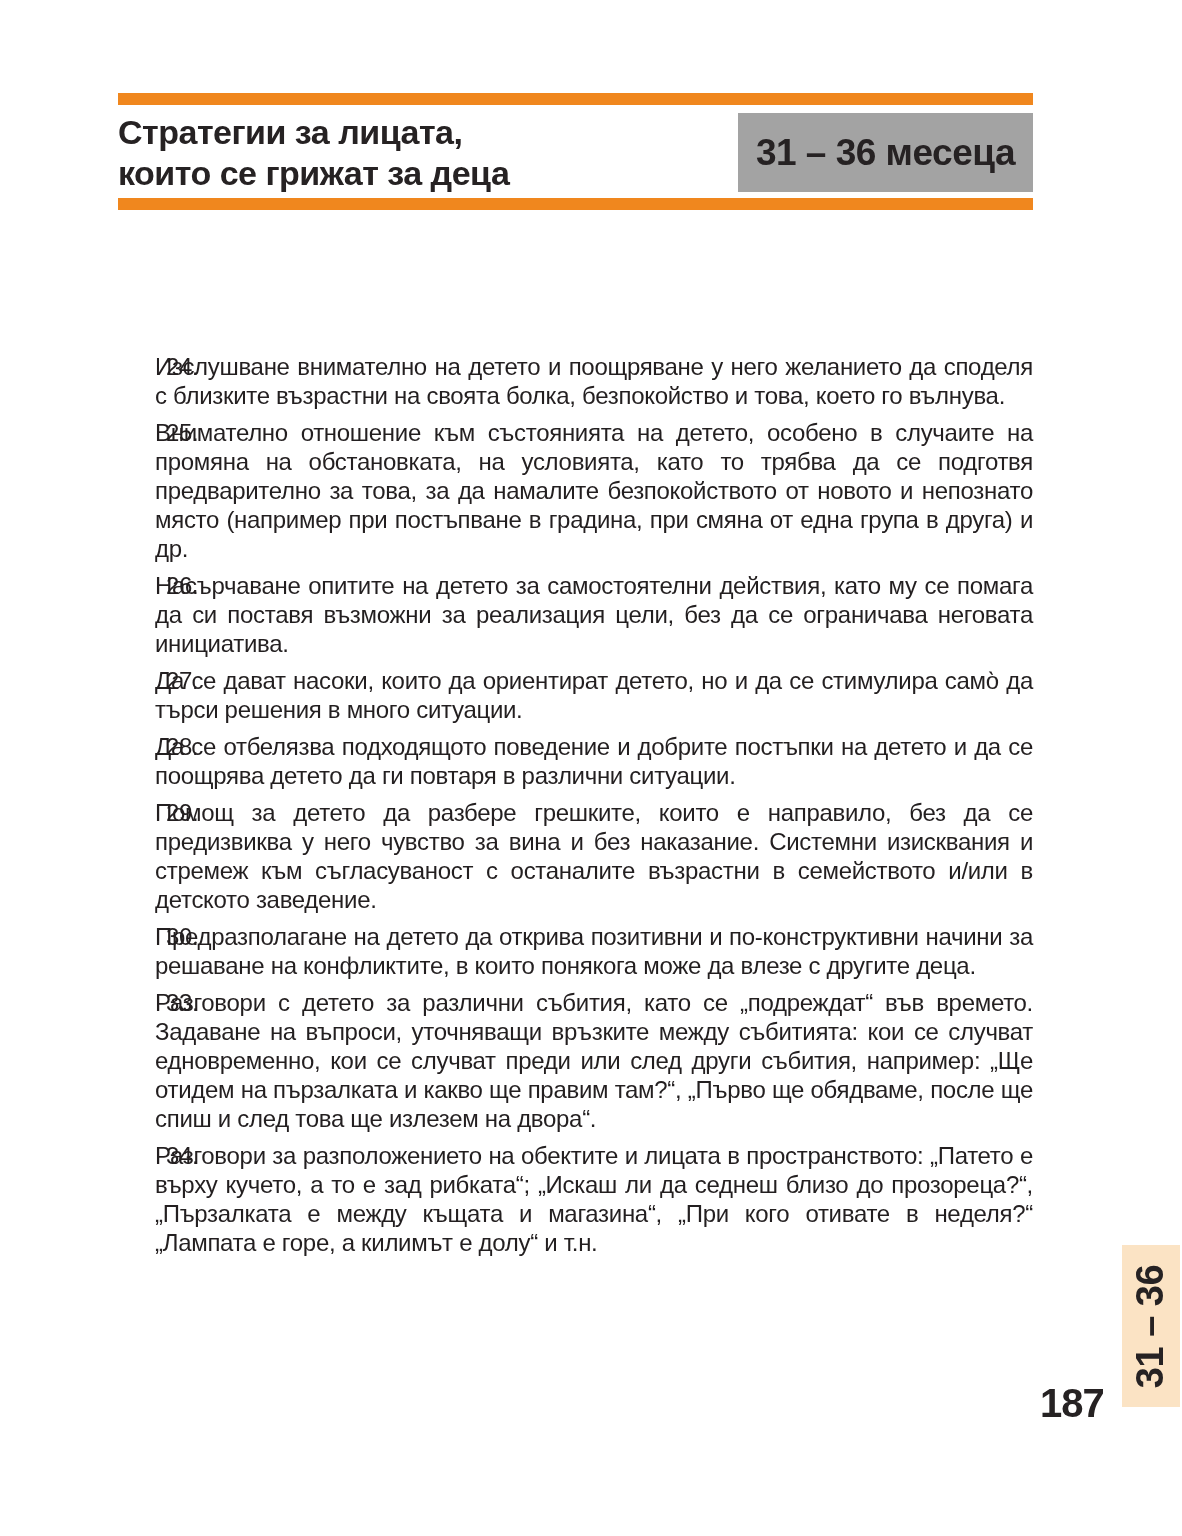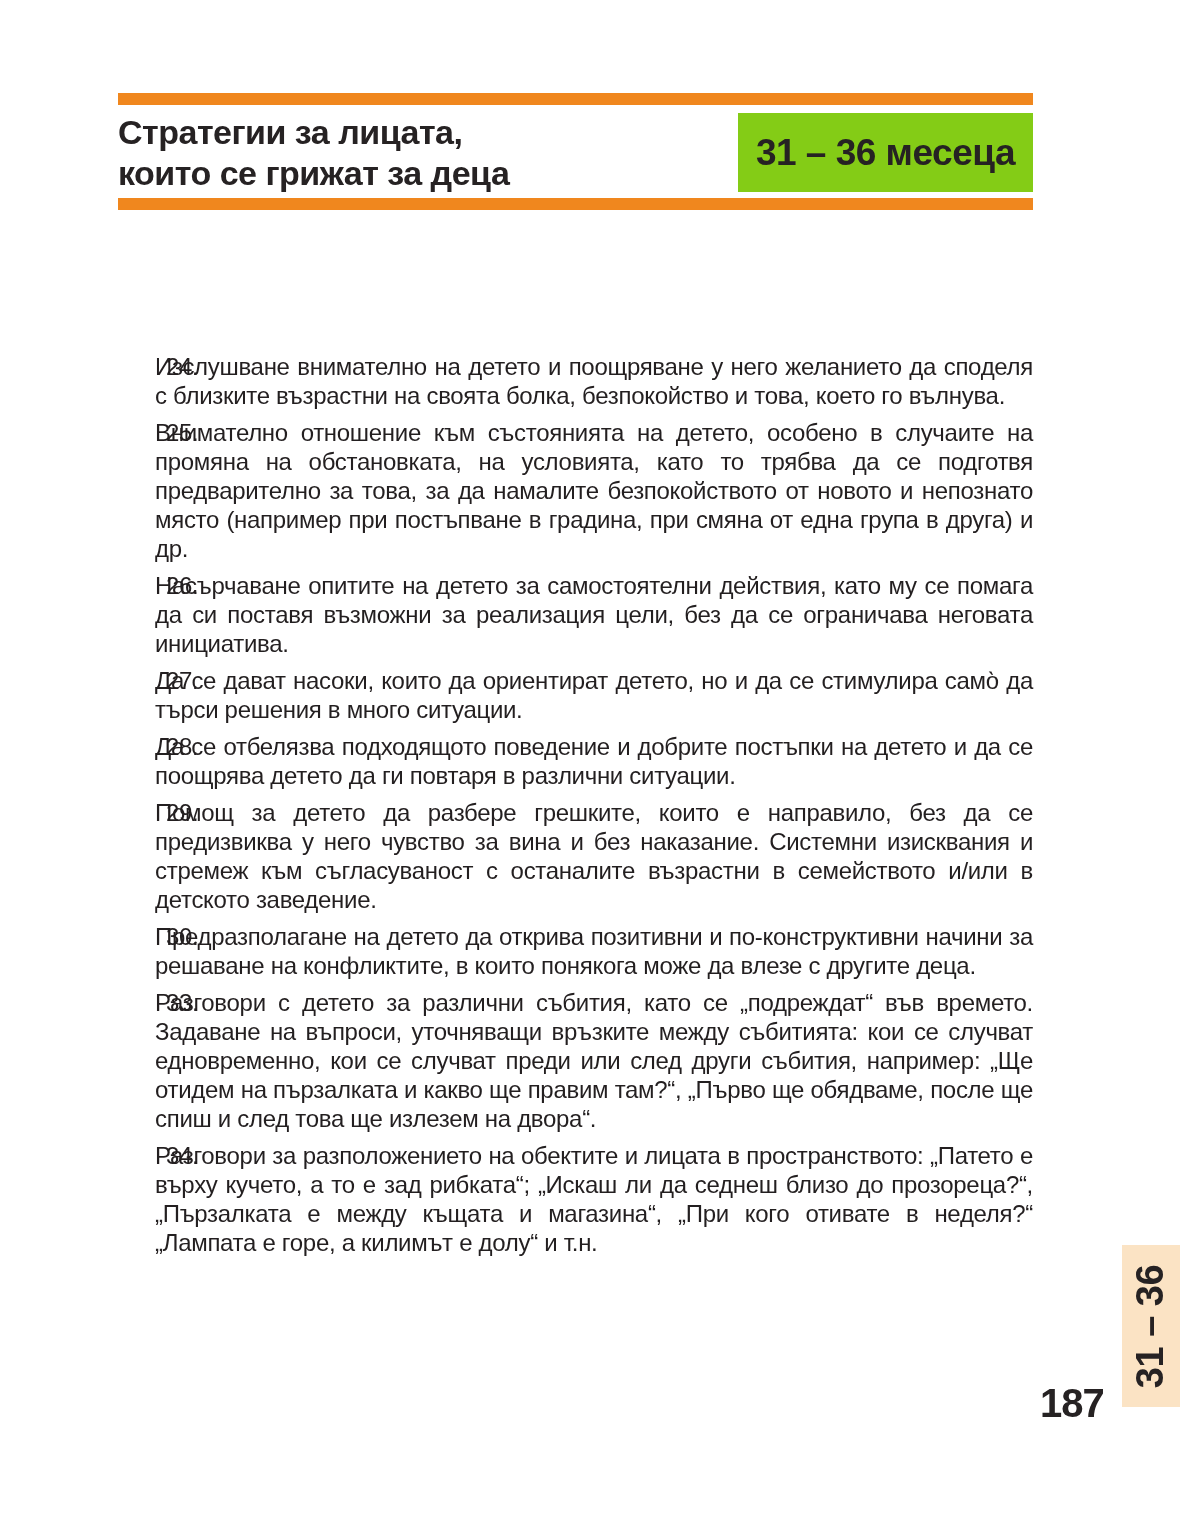--- a/index.html
+++ b/index.html
@@ -34,21 +34,21 @@
     align-items: center;
   }
   .page-title {
     font-size: 34px;
     line-height: 41px;
     font-weight: 700;
     letter-spacing: -0.5px;
     color: #262223;
   }
   .age-badge {
-    background: #84cc16;
+    background: #a3a3a3;
     height: 79px;
     min-width: 280px;
     display: flex;
     align-items: center;
     justify-content: center;
     font-size: 37px;
     font-weight: 700;
     letter-spacing: -0.5px;
     color: #262223;
     padding: 4px 18px;

